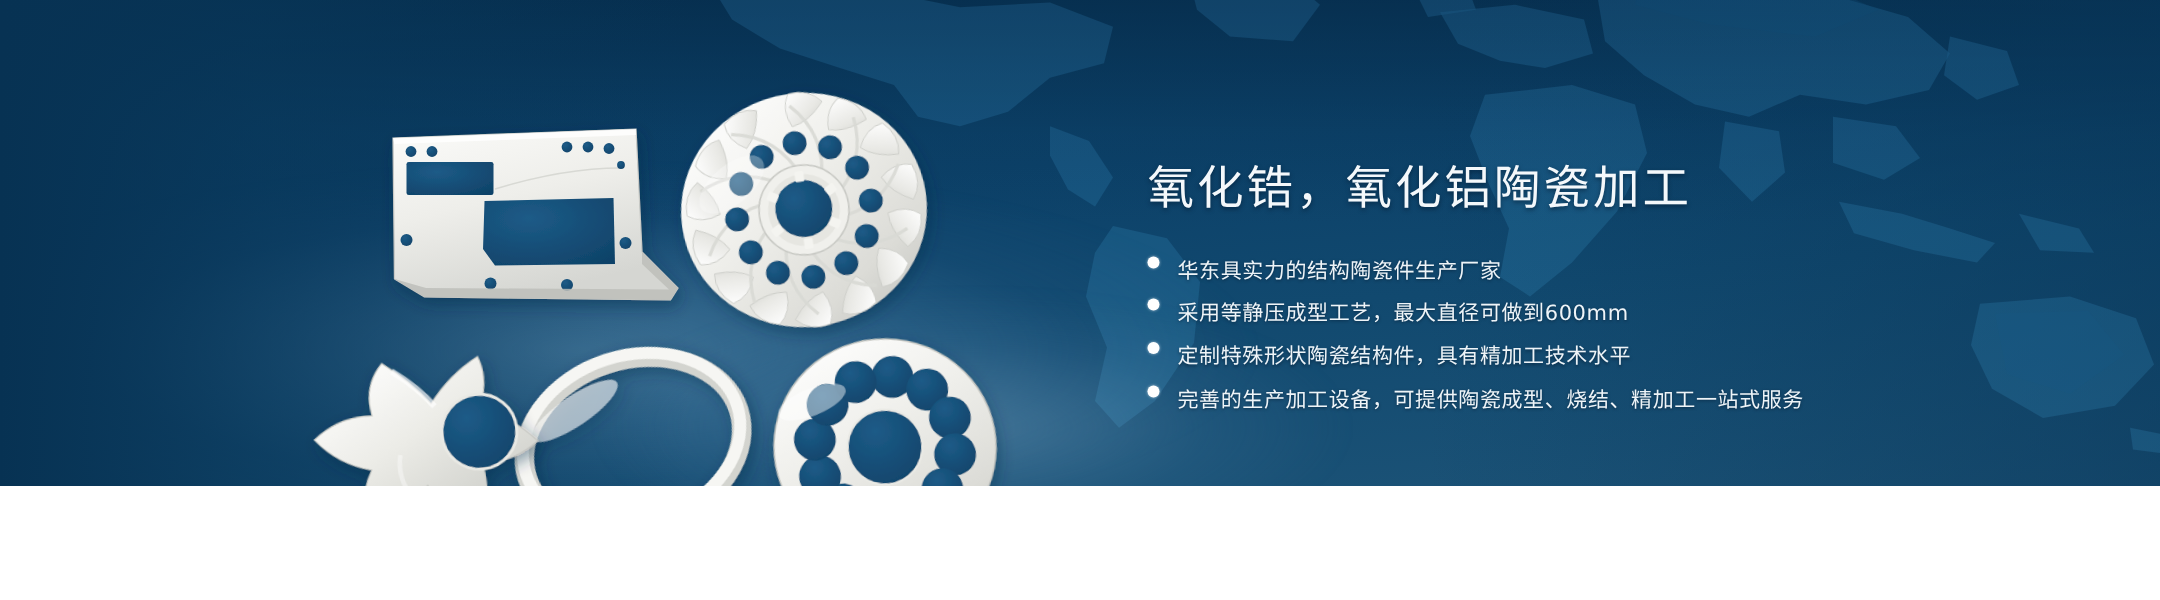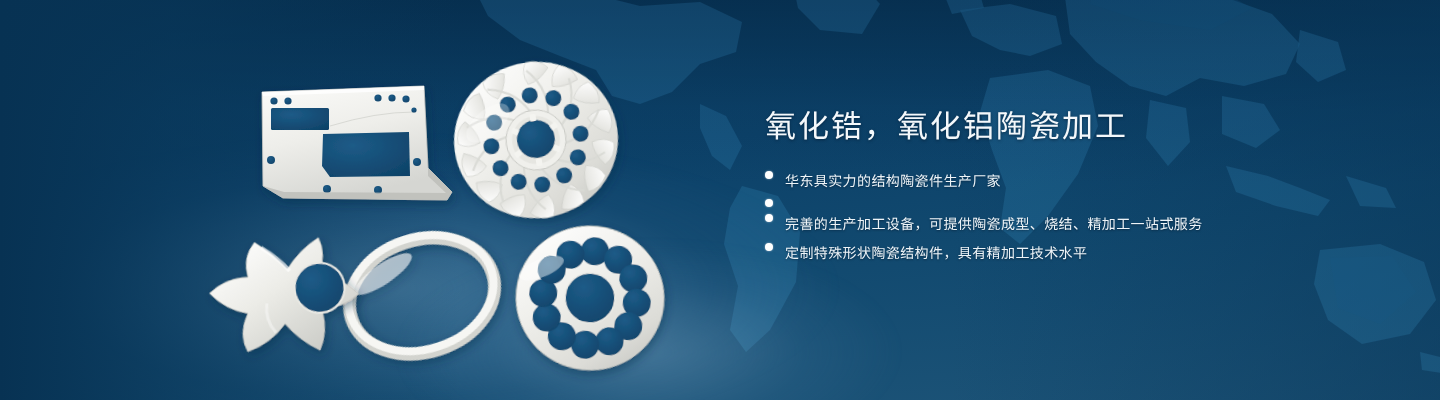--- a/index.html
+++ b/index.html
@@ -3,21 +3,21 @@
 <meta charset="utf-8">
 <title>Ceramic Banner</title>
 <style>
   * { margin:0; padding:0; box-sizing:border-box; }
   html, body {
     width:1440px; height:400px; overflow:hidden;
     font-family:"DejaVu Sans","Liberation Sans",sans-serif;
   }
 
   .banner {
-    position:relative; width:1440px; height:400px; overflow:hidden;
+    position:relative; width:1440px; height:324px; overflow:hidden;
     background:#0b4068;
   }
 
   
   .bg-base {
     position:absolute; inset:0;
     background:
       linear-gradient(175deg, #0a3c63 0%, #0c4169 38%, #11496f 62%, #1d5478 100%);
   }
   .bg-vignette-left {
@@ -306,25 +306,26 @@
   <div class="copy">
     <div class="headline">氧化锆，氧化铝陶瓷加工</div>
 
     <ul class="bullets">
       <li class="bullet">
         <span class="dot"></span>
         <span>华东具实力的结构陶瓷件生产厂家</span>
       </li>
       <li class="bullet">
         <span class="dot"></span>
+        <span>采用等静压成型工艺，最大直径可做到600mm</span>
+      </li>
+      <li class="bullet">
+        <span class="dot"></span>
+        <span>定制特殊形状陶瓷结构件，具有精加工技术水平</span>
       </li>
       <li class="bullet">
         <span class="dot"></span>
         <span>完善的生产加工设备，可提供陶瓷成型、烧结、精加工一站式服务</span>
       </li>
-      <li class="bullet">
-        <span class="dot"></span>
-        <span>定制特殊形状陶瓷结构件，具有精加工技术水平</span>
-      </li>
     </ul>
   </div>
 
 </div>
 
 </body></html>

